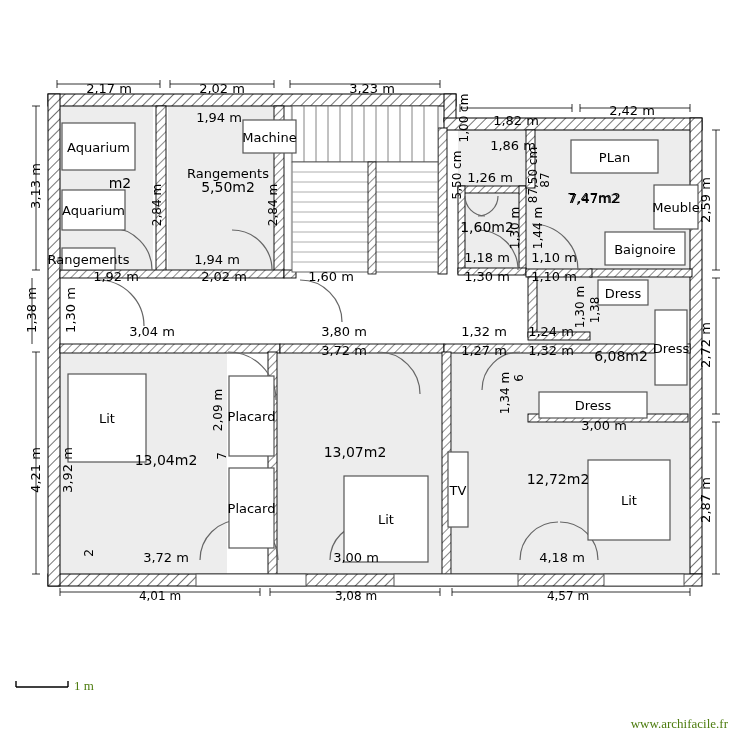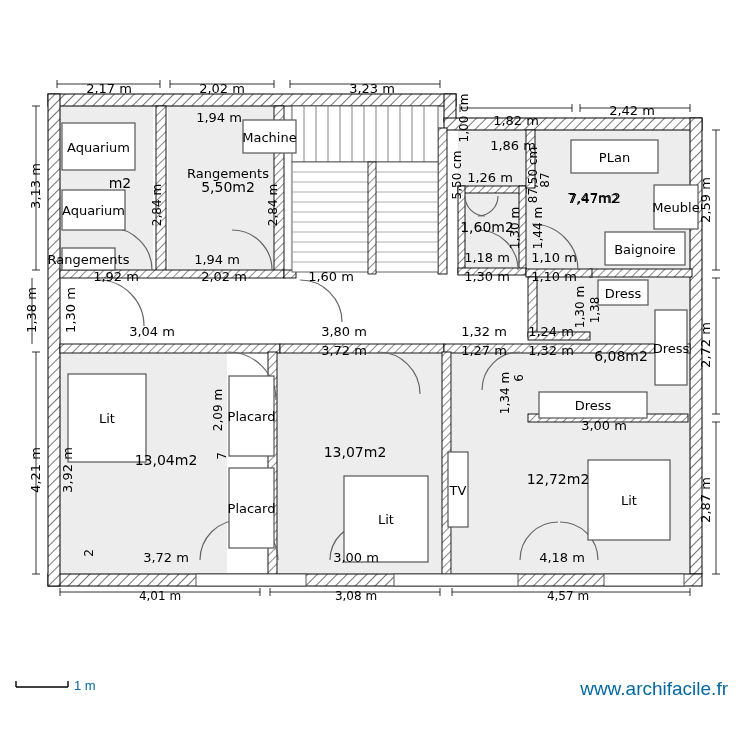--- a/index.html
+++ b/index.html
@@ -9,25 +9,25 @@
     background:#ffffff;
     font-family:"DejaVu Sans", sans-serif;
     overflow:hidden;
     position:relative;
   }
   #plan{
     position:absolute;left:0;top:0;width:750px;height:750px;
   }
   .footer-scale-label, .footer-url{
     position:absolute;
-    font-family:Liberation Sans, sans-serif;
-    color:#0369a1;
+    font-family:Liberation Serif, serif;
+    color:#4d7c0f;
   }
   .footer-scale-label{ left:74px; top:678px; font-size:13px; }
-  .footer-url{ right:22px; top:678px; font-size:19px; }
+  .footer-url{ right:22px; top:716px; font-size:13px; }
   svg text{ font-family:"DejaVu Sans", sans-serif; fill:#000; }
 </style>
 </head>
 <body>
 
 <svg id="plan" viewBox="0 0 750 750" width="750" height="750">
   <defs>
     <pattern id="hatch" width="7" height="7" patternTransform="rotate(45)" patternUnits="userSpaceOnUse">
       <rect width="7" height="7" fill="#ffffff"></rect>
       <line x1="0" y1="0" x2="0" y2="7" stroke="#000000" stroke-width="1.1"></line>

